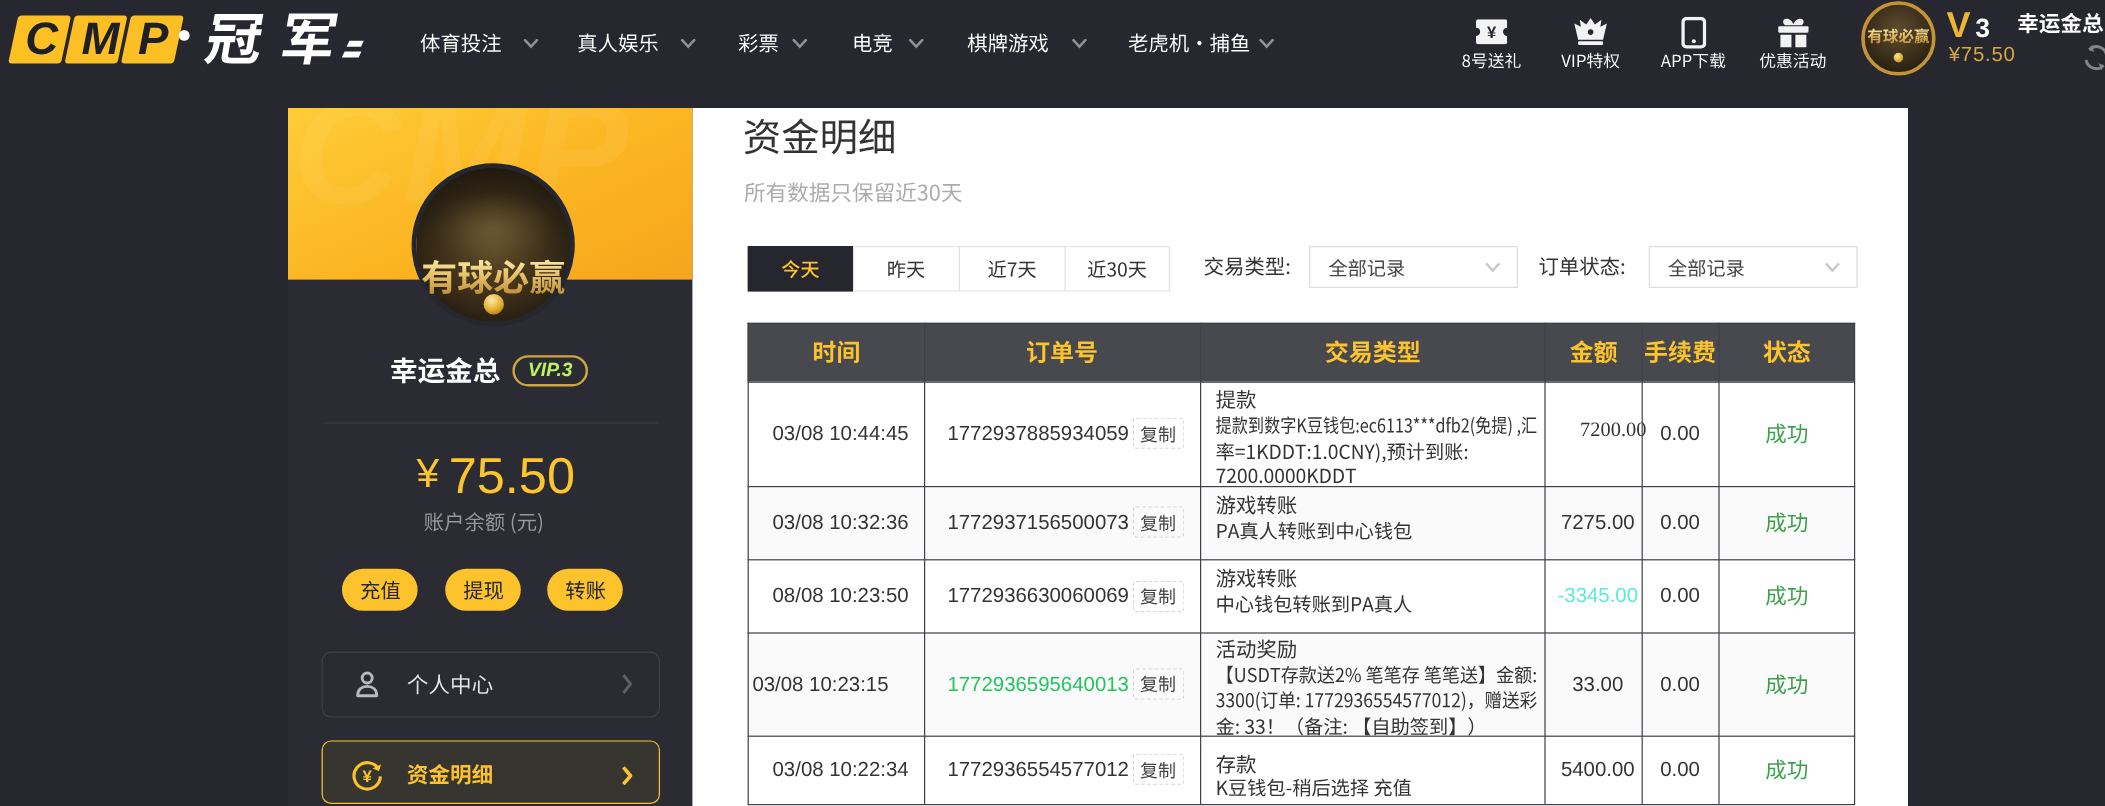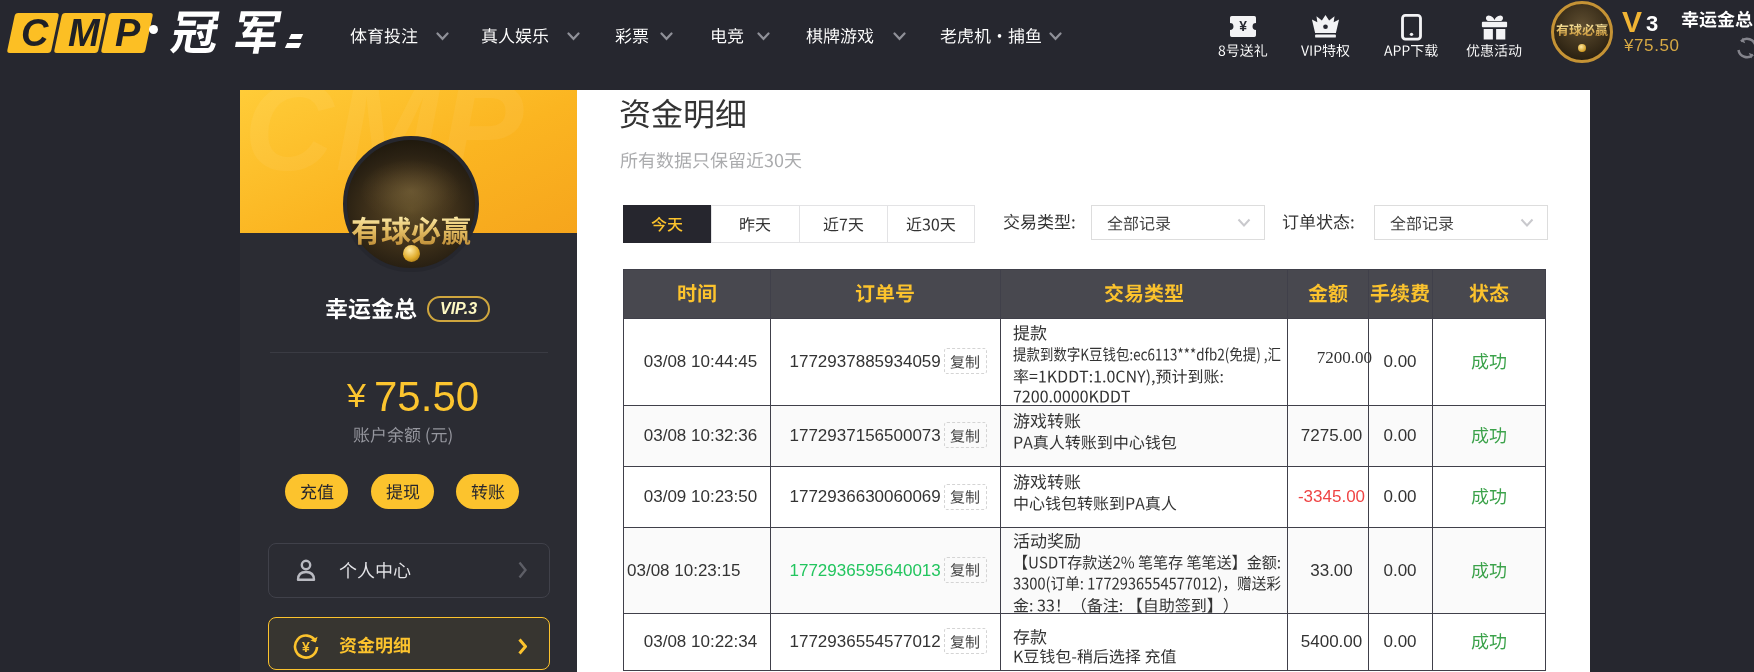--- a/index.html
+++ b/index.html
@@ -360,21 +360,21 @@
 <div style="position:absolute;left:403px;top:245px;width:17px;height:17px;border-radius:50%;background:radial-gradient(circle at 40% 30%,#ffeaa5,#e0ac2b 55%,#8a5f10 100%)"></div>
 <svg style="position:absolute;left:325.0px;top:298.0px;overflow:visible" width="94" height="25">
     <g fill="#fff" transform="translate(0,19.3) scale(0.023000,-0.023000)">
       <use href="#g44" x="0"></use>
       <use href="#g45" x="1000"></use>
       <use href="#g46" x="2000"></use>
       <use href="#g47" x="3000"></use>
     </g>
   </svg>
 <div style="position:absolute;left:427px;top:296px;width:59px;height:22px;border:2px solid #cfa63e;border-radius:13px"></div>
-<div style="position:absolute;left:440px;top:299px;font-family:'Liberation Sans',sans-serif;font-size:16px;color:#fef9c3;font-weight:700;line-height:19px;white-space:pre;font-style:italic">VIP.3</div>
+<div style="position:absolute;left:440px;top:299px;font-family:'Liberation Sans',sans-serif;font-size:16px;color:#bef264;font-weight:700;line-height:19px;white-space:pre;font-style:italic">VIP.3</div>
 <div style="position:absolute;left:270px;top:352px;width:278px;height:1px;background:#3a3b43"></div>
 <div style="position:absolute;left:347px;top:376px;font-family:'Liberation Sans',sans-serif;font-size:34px;color:#fcc52f;font-weight:400;line-height:39px;white-space:pre">¥</div>
 <div style="position:absolute;left:374px;top:372px;font-family:'Liberation Sans',sans-serif;font-size:42px;color:#fcc52f;font-weight:400;line-height:49px;white-space:pre">75.50</div>
 <svg style="position:absolute;left:352.8px;top:427.0px;overflow:visible" width="102" height="19">
     <g fill="#96979f" transform="translate(0,14.3) scale(0.017000,-0.017000)">
       <use href="#g48" x="0"></use>
       <use href="#g49" x="1000"></use>
       <use href="#g50" x="2000"></use>
       <use href="#g51" x="3000"></use>
       <use href="#g53" x="4224"></use>
@@ -720,21 +720,21 @@
     </g>
   </svg>
 <div style="position:absolute;left:1291px;top:426.0px;font-family:'Liberation Sans',sans-serif;font-size:17px;color:#333;font-weight:400;line-height:20px;white-space:pre;width:81px;text-align:center;white-space:nowrap">7275.00</div>
 <div style="position:absolute;left:1368px;top:426.0px;font-family:'Liberation Sans',sans-serif;font-size:17px;color:#333;font-weight:400;line-height:20px;white-space:pre;width:64px;text-align:center;white-space:nowrap">0.00</div>
 <svg style="position:absolute;left:1470.5px;top:427.0px;overflow:visible" width="38" height="20">
     <g fill="#3ba24a" transform="translate(0,15.1) scale(0.018000,-0.018000)">
       <use href="#g145" x="0"></use>
       <use href="#g146" x="1000"></use>
     </g>
   </svg>
-<div style="position:absolute;left:627px;top:487.0px;font-family:'Liberation Sans',sans-serif;font-size:17px;color:#333;font-weight:400;line-height:20px;white-space:pre;width:147px;text-align:center;white-space:nowrap">03/09 10:23:50</div>
+<div style="position:absolute;left:627px;top:487.0px;font-family:'Liberation Sans',sans-serif;font-size:17px;color:#333;font-weight:400;line-height:20px;white-space:pre;width:147px;text-align:center;white-space:nowrap">08/08 10:23:50</div>
 <div style="position:absolute;left:789.5px;top:487.0px;font-family:'Liberation Sans',sans-serif;font-size:17px;color:#333;font-weight:400;line-height:20px;white-space:pre">1772936630060069</div>
 <div style="position:absolute;left:944px;top:484px;width:43px;height:26px;border:1px dashed #d4d4d4;border-radius:3px;box-sizing:border-box"></div>
 <svg style="position:absolute;left:950.0px;top:489.5px;overflow:visible" width="32" height="16">
     <g fill="#444" transform="translate(0,12.6) scale(0.015000,-0.015000)">
       <use href="#g114" x="0"></use>
       <use href="#g115" x="1000"></use>
     </g>
   </svg>
 <svg style="position:absolute;left:1013.0px;top:474.0px;overflow:visible" width="70" height="19">
     <g fill="#333" transform="translate(0,14.3) scale(0.017000,-0.017000)">
@@ -752,21 +752,21 @@
       <use href="#g122" x="3000"></use>
       <use href="#g60" x="4000"></use>
       <use href="#g48" x="5000"></use>
       <use href="#g117" x="6000"></use>
       <use href="#g30" x="7000"></use>
       <use href="#g33" x="7633"></use>
       <use href="#g6" x="8240"></use>
       <use href="#g7" x="9240"></use>
     </g>
   </svg>
-<div style="position:absolute;left:1291px;top:487.0px;font-family:'Liberation Sans',sans-serif;font-size:17px;color:#ef4444;font-weight:400;line-height:20px;white-space:pre;width:81px;text-align:center;white-space:nowrap">-3345.00</div>
+<div style="position:absolute;left:1291px;top:487.0px;font-family:'Liberation Sans',sans-serif;font-size:17px;color:#5eead4;font-weight:400;line-height:20px;white-space:pre;width:81px;text-align:center;white-space:nowrap">-3345.00</div>
 <div style="position:absolute;left:1368px;top:487.0px;font-family:'Liberation Sans',sans-serif;font-size:17px;color:#333;font-weight:400;line-height:20px;white-space:pre;width:64px;text-align:center;white-space:nowrap">0.00</div>
 <svg style="position:absolute;left:1470.5px;top:488.0px;overflow:visible" width="38" height="20">
     <g fill="#3ba24a" transform="translate(0,15.1) scale(0.018000,-0.018000)">
       <use href="#g145" x="0"></use>
       <use href="#g146" x="1000"></use>
     </g>
   </svg>
 <div style="position:absolute;left:627px;top:560.5px;font-family:'Liberation Sans',sans-serif;font-size:17px;color:#333;font-weight:400;line-height:20px;white-space:pre;width:147px;text-align:left;white-space:nowrap">03/08 10:23:15</div>
 <div style="position:absolute;left:789.5px;top:560.5px;font-family:'Liberation Sans',sans-serif;font-size:17px;color:#22c55e;font-weight:400;line-height:20px;white-space:pre">1772936595640013</div>
 <div style="position:absolute;left:944px;top:557px;width:43px;height:26px;border:1px dashed #d4d4d4;border-radius:3px;box-sizing:border-box"></div>

